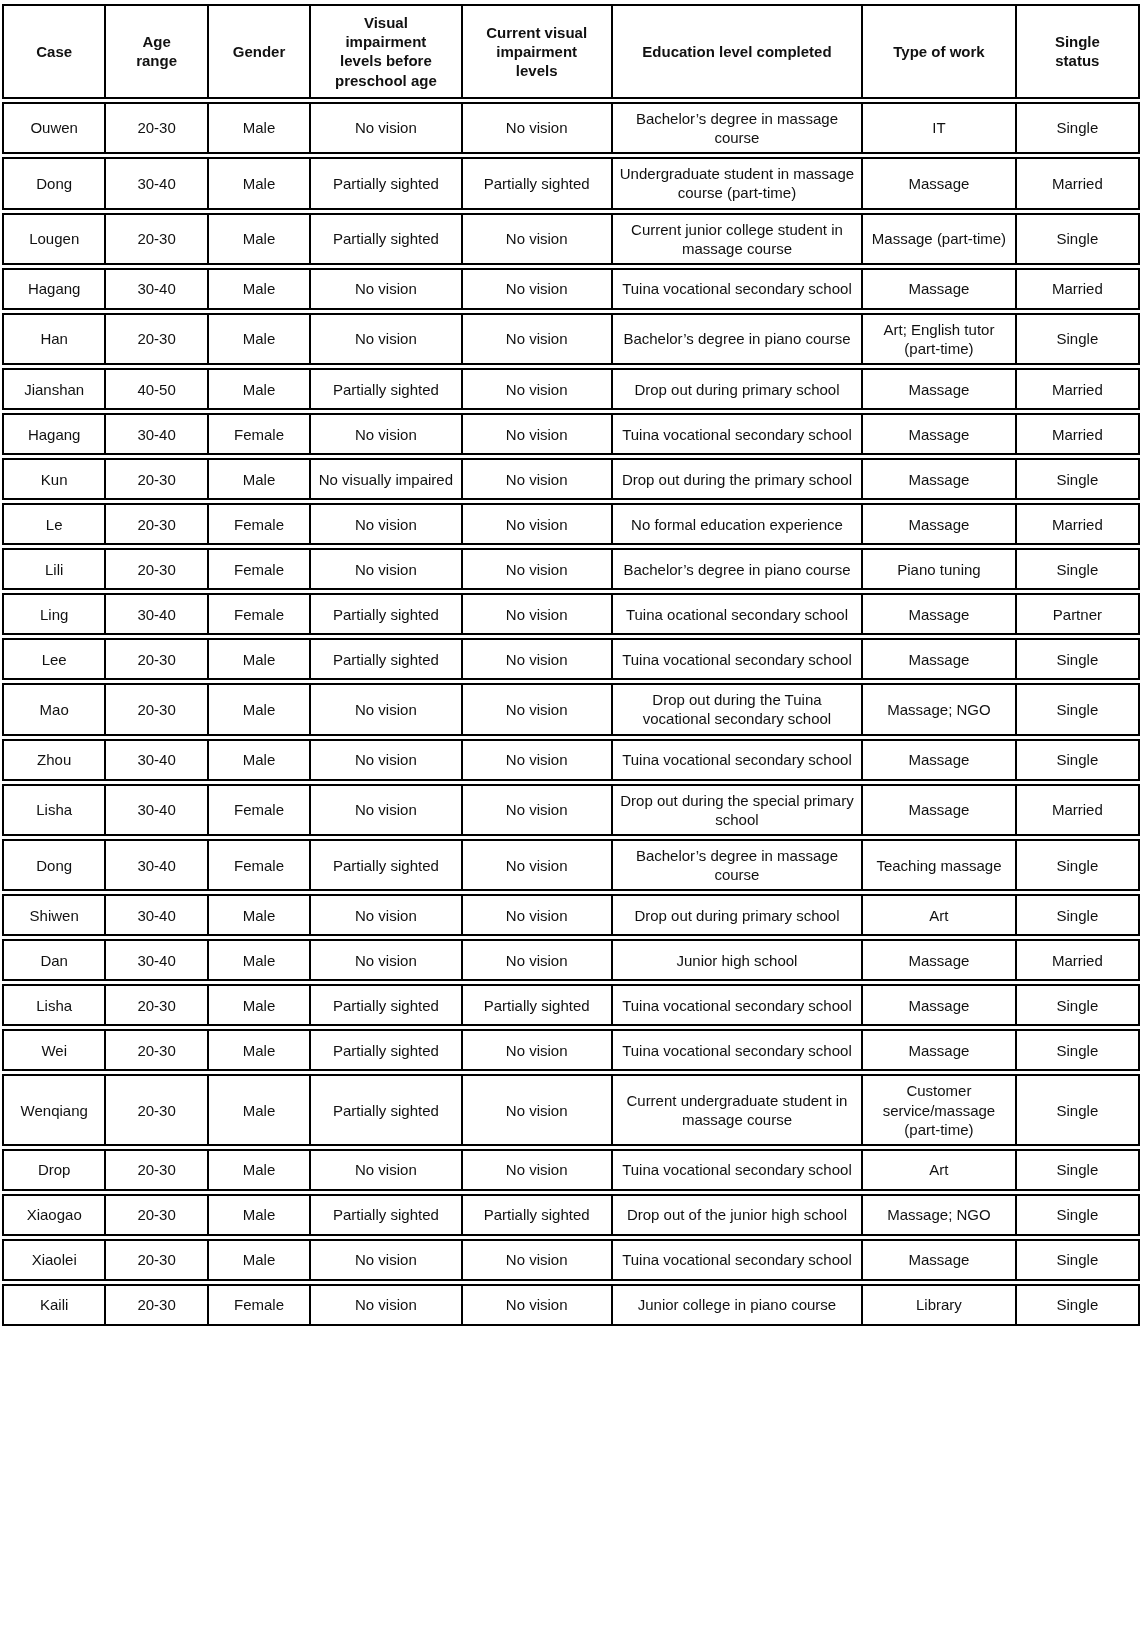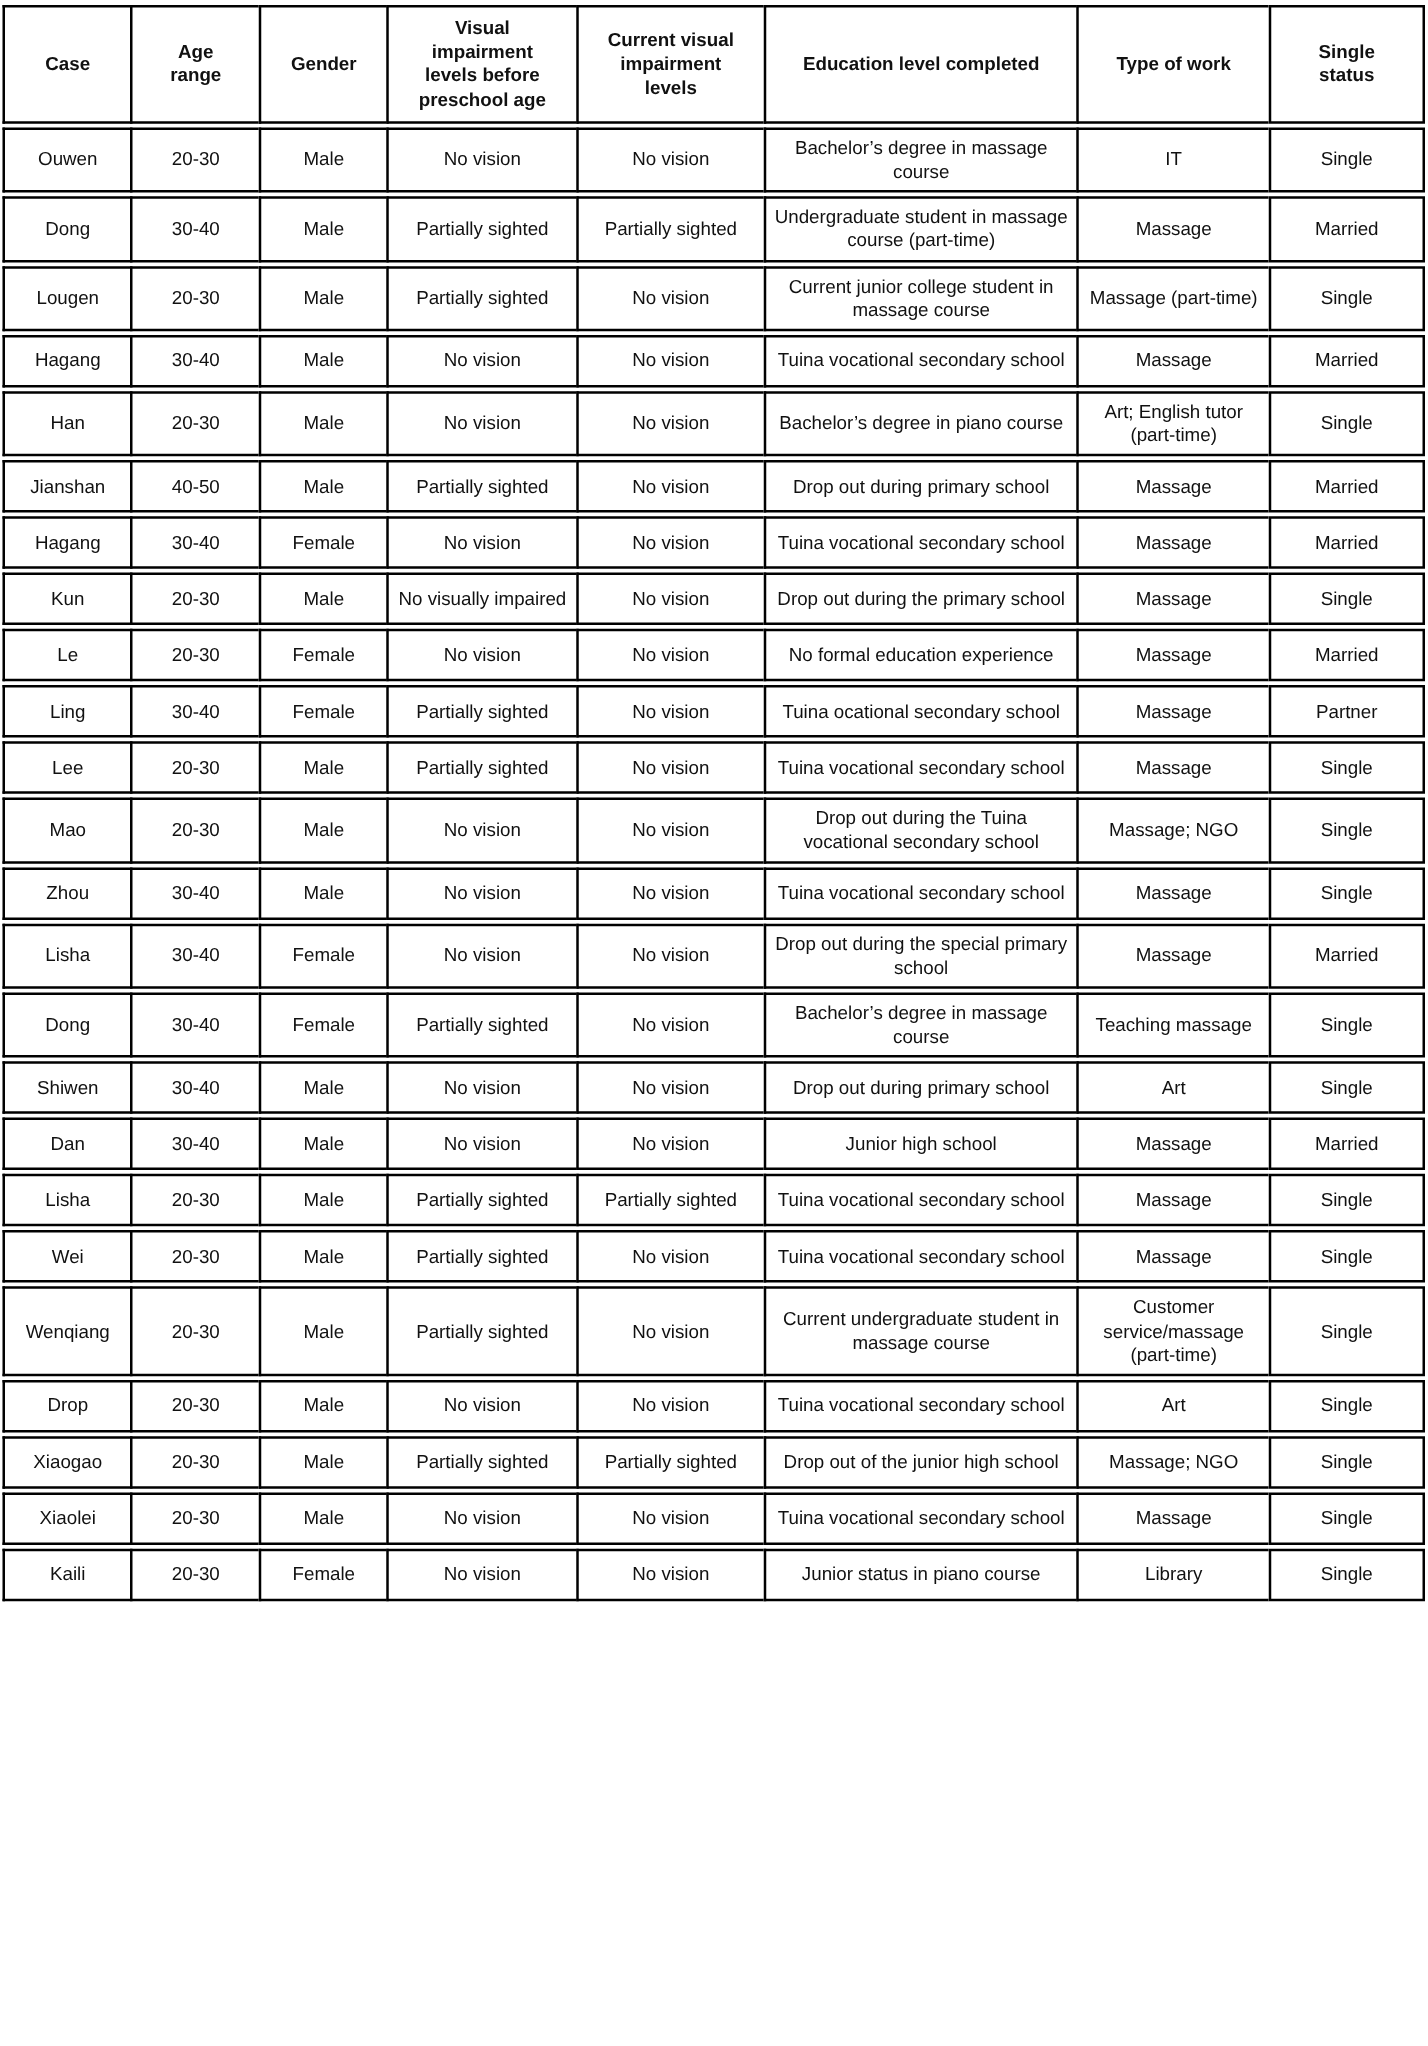--- a/index.html
+++ b/index.html
@@ -179,20 +179,30 @@
           <td>Le</td>
           <td>20-30</td>
           <td>Female</td>
           <td>No vision</td>
           <td>No vision</td>
           <td>No formal education experience</td>
           <td>Massage</td>
           <td>Married</td>
         </tr>
         <tr>
+          <td>Lili</td>
+          <td>20-30</td>
+          <td>Female</td>
+          <td>No vision</td>
+          <td>No vision</td>
+          <td>Bachelor’s degree in piano course</td>
+          <td>Piano tuning</td>
+          <td>Single</td>
+        </tr>
+        <tr>
           <td>Ling</td>
           <td>30-40</td>
           <td>Female</td>
           <td>Partially sighted</td>
           <td>No vision</td>
           <td>Tuina ocational secondary school</td>
           <td>Massage</td>
           <td>Partner</td>
         </tr>
         <tr>
@@ -324,19 +334,19 @@
           <td>Tuina vocational secondary school</td>
           <td>Massage</td>
           <td>Single</td>
         </tr>
         <tr>
           <td>Kaili</td>
           <td>20-30</td>
           <td>Female</td>
           <td>No vision</td>
           <td>No vision</td>
-          <td>Junior status in piano course</td>
+          <td>Junior college in piano course</td>
           <td>Library</td>
           <td>Single</td>
         </tr>
       </tbody>
   </table>
 </div>
 
 </body></html>

